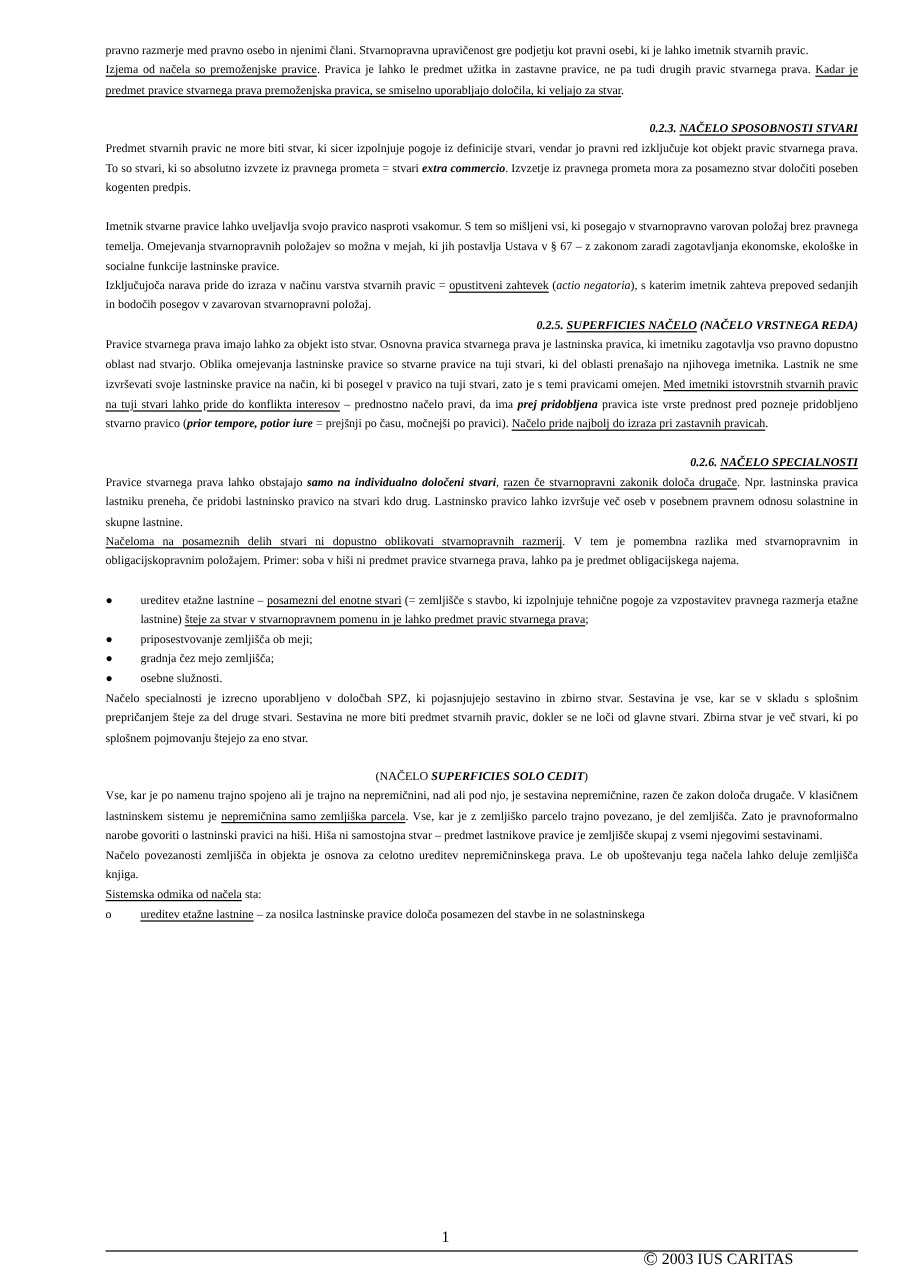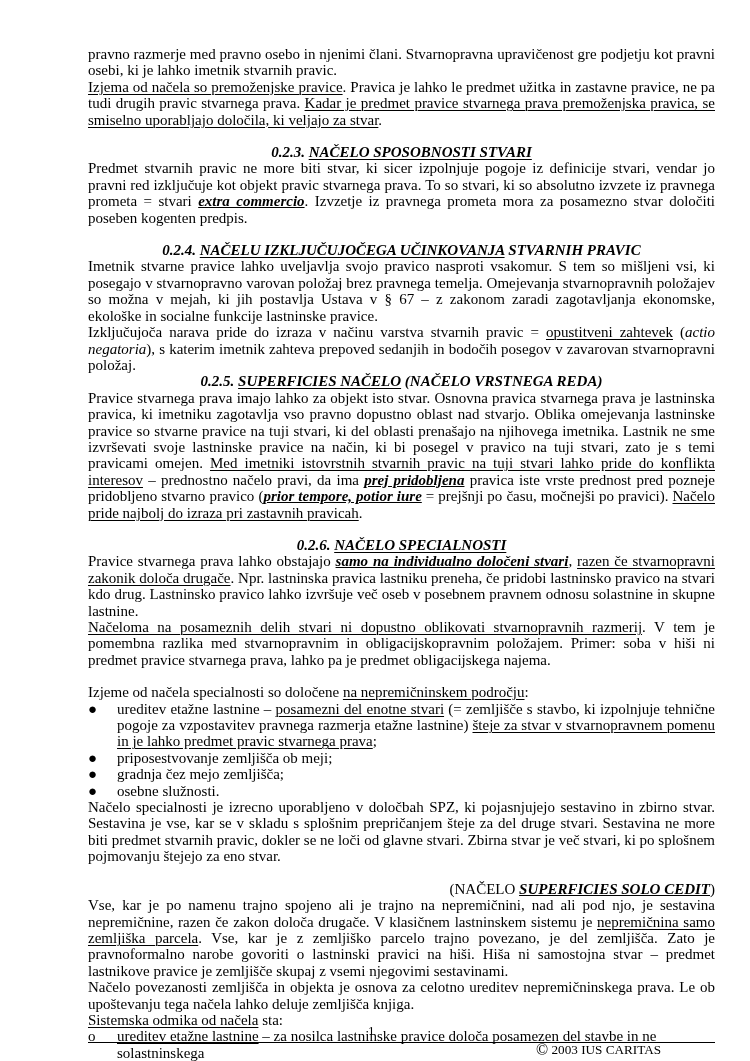--- a/index.html
+++ b/index.html
@@ -2,31 +2,31 @@
 <html><head>
 <meta charset="utf-8">
 <style>
   html, body { margin: 0; padding: 0; background: #ffffff; }
   body {
     width: 750px; height: 1061px; position: relative; overflow: hidden;
     font-family: "Liberation Serif", "DejaVu Serif", serif;
     color: #000;
   }
   .page {
-    position: absolute; left: 88px; top: 46px; width: 627px;
-    font-size: 15px; line-height: 16.4px;
+    position: absolute; left: 88px; top: 35px; width: 627px;
+    font-size: 10px; line-height: 16.4px;
     text-align: justify;
   }
   .p { margin: 0; }
   .gap { height: 16px; }
   .u { text-decoration: underline; text-decoration-thickness: 1px; text-underline-offset: 2px; }
   .b { font-weight: normal; }
   .i { font-style: italic; }
-  .bi { font-weight: bold; font-style: italic; text-decoration: underline; }
-  .h { font-weight: bold; font-style: italic; margin: 0; text-align: center; }
+  .bi { font-weight: bold; font-style: italic; }
+  .h { font-weight: bold; font-style: italic; margin: 0; text-align: right; }
   .bullets { list-style: none; margin: 0; padding: 0; }
   .bullets li { position: relative; padding-left: 29px; }
   .bullets li .mark { position: absolute; left: 0; top: 0; }
   .olist { list-style: none; margin: 0; padding: 0; }
   .olist li { position: relative; padding-left: 29px; text-align: left; }
   .olist li .mark { position: absolute; left: 0; top: 0; }
   .footer {
     position: absolute; left: 88px; top: 1022px; width: 627px; height: 20px;
     border-bottom: 1.3px solid #000; font-size: 13.2px;
   }
@@ -42,47 +42,45 @@
   <p class="p"><span>pravno razmerje med pravno osebo in njenimi člani. Stvarnopravna upravičenost gre podjetju kot pravni osebi, ki je lahko imetnik stvarnih pravic.</span></p>
   <p class="p"><span class="u">Izjema od načela so premoženjske pravice</span><span>. </span><span class="b">Pravica je lahko le predmet užitka in zastavne pravice</span><span>, ne pa tudi drugih pravic stvarnega prava. </span><span class="u">Kadar je predmet pravice stvarnega prava premoženjska pravica, se smiselno uporabljajo določila, ki veljajo za stvar</span><span>.</span></p>
 
   <div class="gap"></div>
 
   <p class="h"><span>0.2.3. </span><span class="u">NAČELO SPOSOBNOSTI STVARI</span></p>
   <p class="p"><span class="b">Predmet stvarnih pravic ne more biti stvar, ki sicer izpolnjuje pogoje iz definicije stvari, vendar jo pravni red izključuje kot objekt pravic stvarnega prava</span><span>. To so stvari, ki so absolutno izvzete iz pravnega prometa = stvari </span><span class="bi">extra commercio</span><span>. Izvzetje iz pravnega prometa mora za posamezno stvar določiti poseben kogenten predpis.</span></p>
 
   <div class="gap"></div>
 
-  <p class="h"><span>0.2.4. </span><span class="u">NAČELU IZKLJUČUJOČEGA UČINKOVANJA</span><span> STVARNIH PRAVIC</span></p>
   <p class="p"><span class="b">Imetnik stvarne pravice lahko uveljavlja svojo pravico nasproti vsakomur</span><span>. S tem so mišljeni vsi, ki posegajo v stvarnopravno varovan položaj brez pravnega temelja. Omejevanja stvarnopravnih položajev so možna v mejah, ki jih postavlja Ustava v § 67 – z zakonom zaradi zagotavljanja ekonomske, ekološke in socialne funkcije lastninske pravice.</span></p>
   <p class="p"><span>Izključujoča narava pride do izraza v načinu varstva stvarnih pravic = </span><span class="u">opustitveni zahtevek</span><span> (</span><span class="i">actio negatoria</span><span>), s katerim imetnik zahteva prepoved sedanjih in bodočih posegov v zavarovan stvarnopravni položaj.</span></p>
 
   <p class="h"><span>0.2.5. </span><span class="u">SUPERFICIES NAČELO</span><span> (NAČELO VRSTNEGA REDA)</span></p>
   <p class="p"><span>Pravice stvarnega prava imajo lahko za objekt isto stvar. Osnovna pravica stvarnega prava je lastninska pravica, ki imetniku zagotavlja vso pravno dopustno oblast nad stvarjo. Oblika omejevanja lastninske pravice so stvarne pravice na tuji stvari, ki del oblasti prenašajo na njihovega imetnika. Lastnik ne sme izvrševati svoje lastninske pravice na način, ki bi posegel v pravico na tuji stvari, zato je s temi pravicami omejen. </span><span class="u">Med imetniki istovrstnih stvarnih pravic na tuji stvari lahko pride do konflikta interesov</span><span> – </span><span class="b">prednostno načelo pravi, da ima </span><span class="bi">prej pridobljena</span><span class="b"> pravica iste vrste prednost pred pozneje pridobljeno stvarno pravico</span><span> (</span><span class="bi">prior tempore, potior iure</span><span> = prejšnji po času, močnejši po pravici). </span><span class="u">Načelo pride najbolj do izraza pri zastavnih pravicah</span><span>.</span></p>
 
   <div class="gap"></div>
 
   <p class="h"><span>0.2.6. </span><span class="u">NAČELO SPECIALNOSTI</span></p>
   <p class="p"><span class="b">Pravice stvarnega prava lahko obstajajo </span><span class="bi">samo na individualno določeni stvari</span><span>, </span><span class="u">razen če stvarnopravni zakonik določa drugače</span><span>. Npr. lastninska pravica lastniku preneha, če pridobi lastninsko pravico na stvari kdo drug. Lastninsko pravico lahko izvršuje več oseb v posebnem pravnem odnosu solastnine in skupne lastnine.</span></p>
   <p class="p"><span class="u">Načeloma na posameznih delih stvari ni dopustno oblikovati stvarnopravnih razmerij</span><span>. V tem je pomembna razlika med stvarnopravnim in obligacijskopravnim položajem. Primer: soba v hiši ni predmet pravice stvarnega prava, lahko pa je predmet obligacijskega najema.</span></p>
 
   <div class="gap"></div>
 
-  <p class="p"><span class="b">Izjeme od načela specialnosti</span><span> so določene </span><span class="u">na nepremičninskem področju</span><span>:</span></p>
   <ul class="bullets">
     <li><span class="mark">●</span><span class="b">ureditev etažne lastnine</span><span> – </span><span class="u">posamezni del enotne stvari</span><span> (= zemljišče s stavbo, ki izpolnjuje tehnične pogoje za vzpostavitev pravnega razmerja etažne lastnine) </span><span class="u">šteje za stvar v stvarnopravnem pomenu in je lahko predmet pravic stvarnega prava</span><span>;</span></li>
     <li><span class="mark">●</span><span>priposestvovanje zemljišča ob meji;</span></li>
     <li><span class="mark">●</span><span>gradnja čez mejo zemljišča;</span></li>
     <li><span class="mark">●</span><span>osebne služnosti.</span></li>
   </ul>
   <p class="p"><span>Načelo specialnosti je izrecno uporabljeno v določbah SPZ, ki pojasnjujejo sestavino in zbirno stvar. Sestavina je vse, kar se v skladu s splošnim prepričanjem šteje za del druge stvari. Sestavina ne more biti predmet stvarnih pravic, dokler se ne loči od glavne stvari. Zbirna stvar je več stvari, ki po splošnem pojmovanju štejejo za eno stvar.</span></p>
 
   <div class="gap"></div>
 
-  <p class="p" style="text-align:right"><span>(NAČELO </span><span class="bi">SUPERFICIES SOLO CEDIT</span><span>)</span></p>
+  <p class="p" style="text-align:center"><span>(NAČELO </span><span class="bi">SUPERFICIES SOLO CEDIT</span><span>)</span></p>
   <p class="p"><span class="b">Vse, kar je po namenu trajno spojeno ali je trajno na nepremičnini, nad ali pod njo, je sestavina nepremičnine, razen če zakon določa drugače</span><span>. V klasičnem lastninskem sistemu je </span><span class="u">nepremičnina samo zemljiška parcela</span><span>. Vse, kar je z zemljiško parcelo trajno povezano, je del zemljišča. Zato je pravnoformalno narobe govoriti o lastninski pravici na hiši. Hiša ni samostojna stvar – predmet lastnikove pravice je zemljišče skupaj z vsemi njegovimi sestavinami.</span></p>
   <p class="p"><span>Načelo povezanosti zemljišča in objekta je osnova za celotno ureditev nepremičninskega prava. Le ob upoštevanju tega načela lahko deluje zemljišča knjiga.</span></p>
   <p class="p"><span class="u">Sistemska odmika od načela</span><span> sta:</span></p>
   <ul class="olist">
     <li><span class="mark">o</span><span class="u">ureditev etažne lastnine</span><span> – za nosilca lastninske pravice določa posamezen del stavbe in ne solastninskega</span></li>
   </ul>
 </div>
 
 <div class="footer">
   <span class="pageno">1</span>

